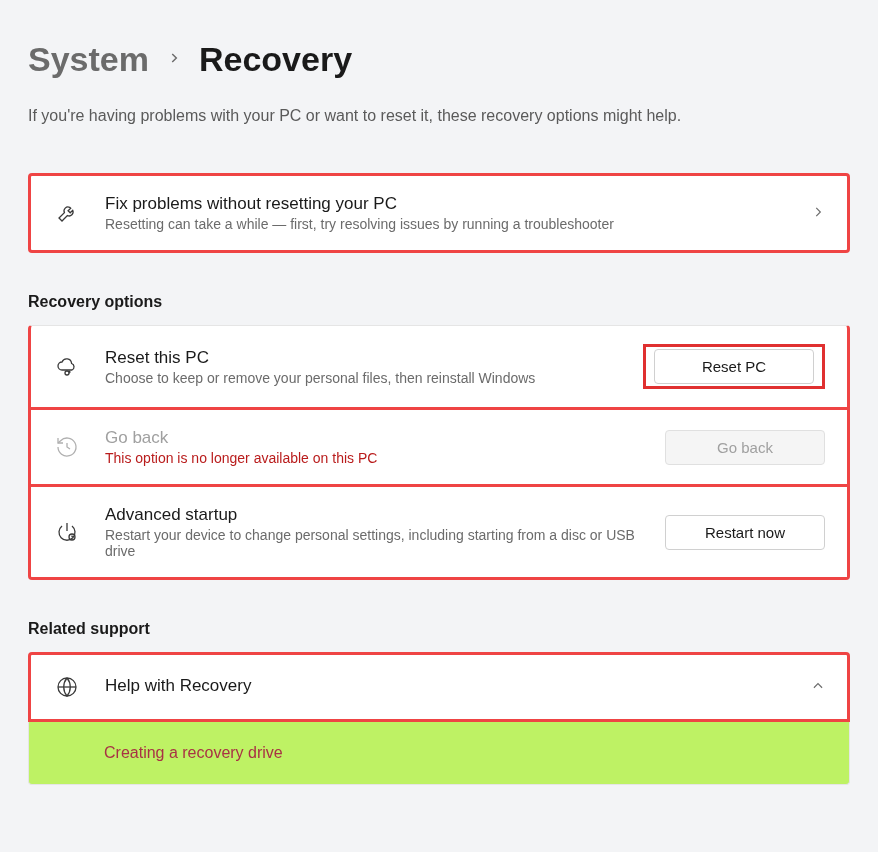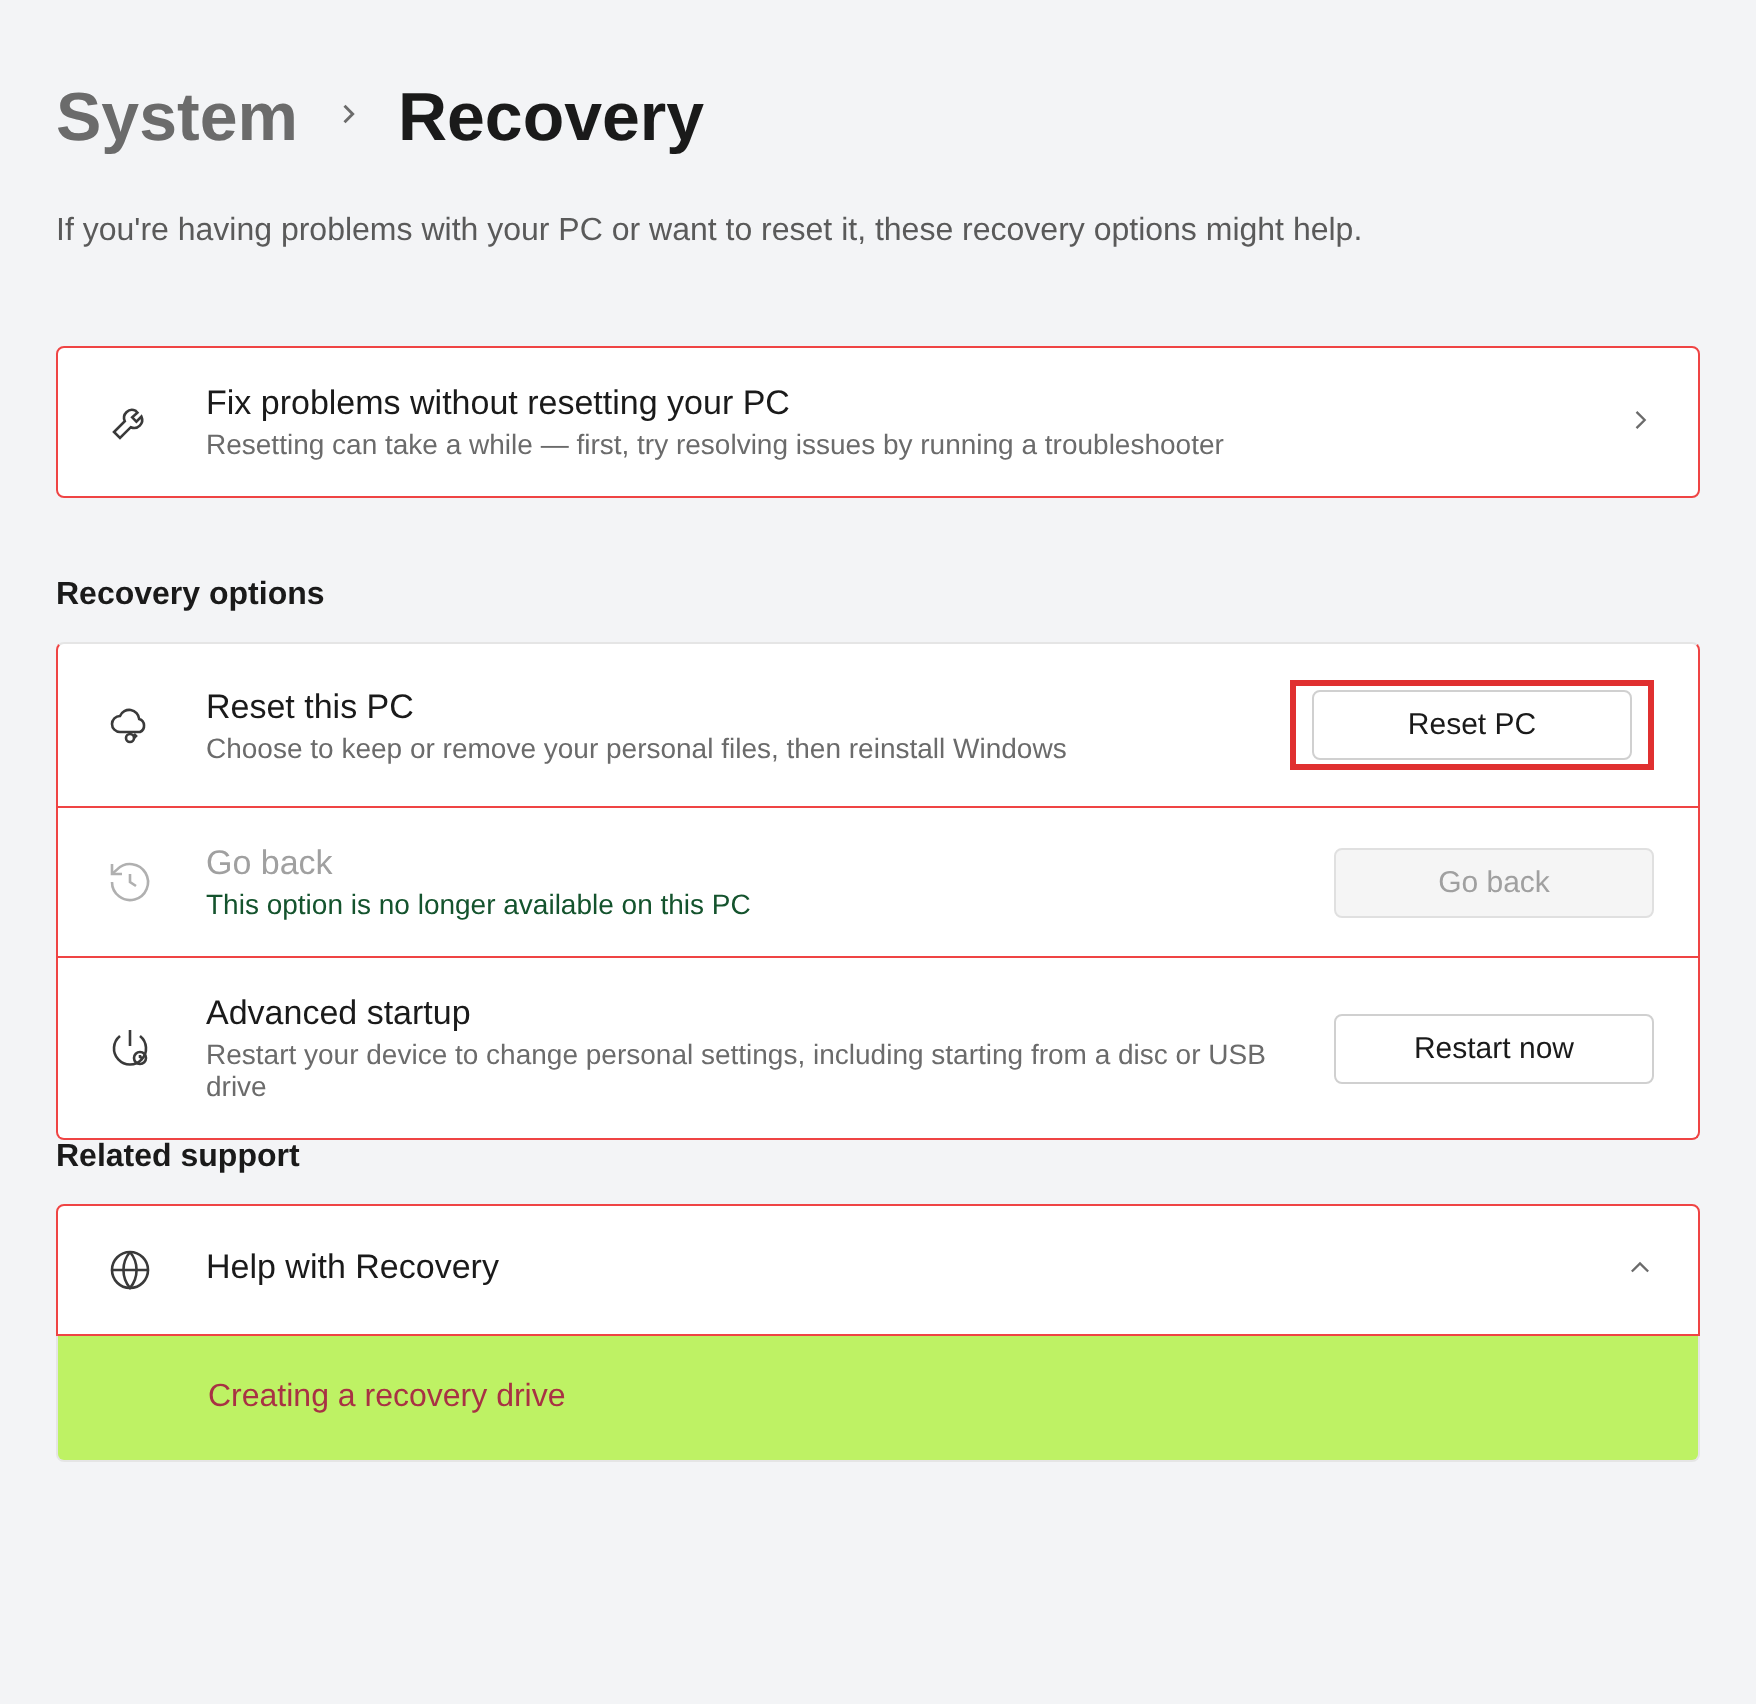--- a/index.html
+++ b/index.html
@@ -35,28 +35,29 @@
       font-weight: 600;
       color: #1a1a1a;
     }
     .subtitle {
       font-size: 16px;
       color: #5a5a5a;
       margin-bottom: 48px;
     }
     .card {
       background: #fff;
-      border: 1px solid #ef4444;
+      border: 3px solid #ef4444;
       border-radius: 4px;
       padding: 18px 22px;
       display: flex;
       align-items: center;
       gap: 24px;
     }
     .card-stack {
+      margin-bottom: 40px;
     }
     .card-stack .card {
       border-radius: 0;
       border-top: none;
     }
     .card-stack .card:first-child {
       border-top: 1px solid #e5e5e5;
       border-radius: 4px 4px 0 0;
     }
     .card-stack .card:last-child {
@@ -87,21 +88,21 @@
       margin-bottom: 2px;
     }
     .card-title.disabled {
       color: #a0a0a0;
     }
     .card-desc {
       font-size: 14px;
       color: #6b6b6b;
     }
     .card-desc.disabled {
-      color: #14532d;
+      color: #b91c1c;
     }
     .chevron-right {
       color: #6b6b6b;
       font-size: 14px;
     }
     .chevron-up {
       color: #6b6b6b;
       font-size: 14px;
     }
     .btn {

